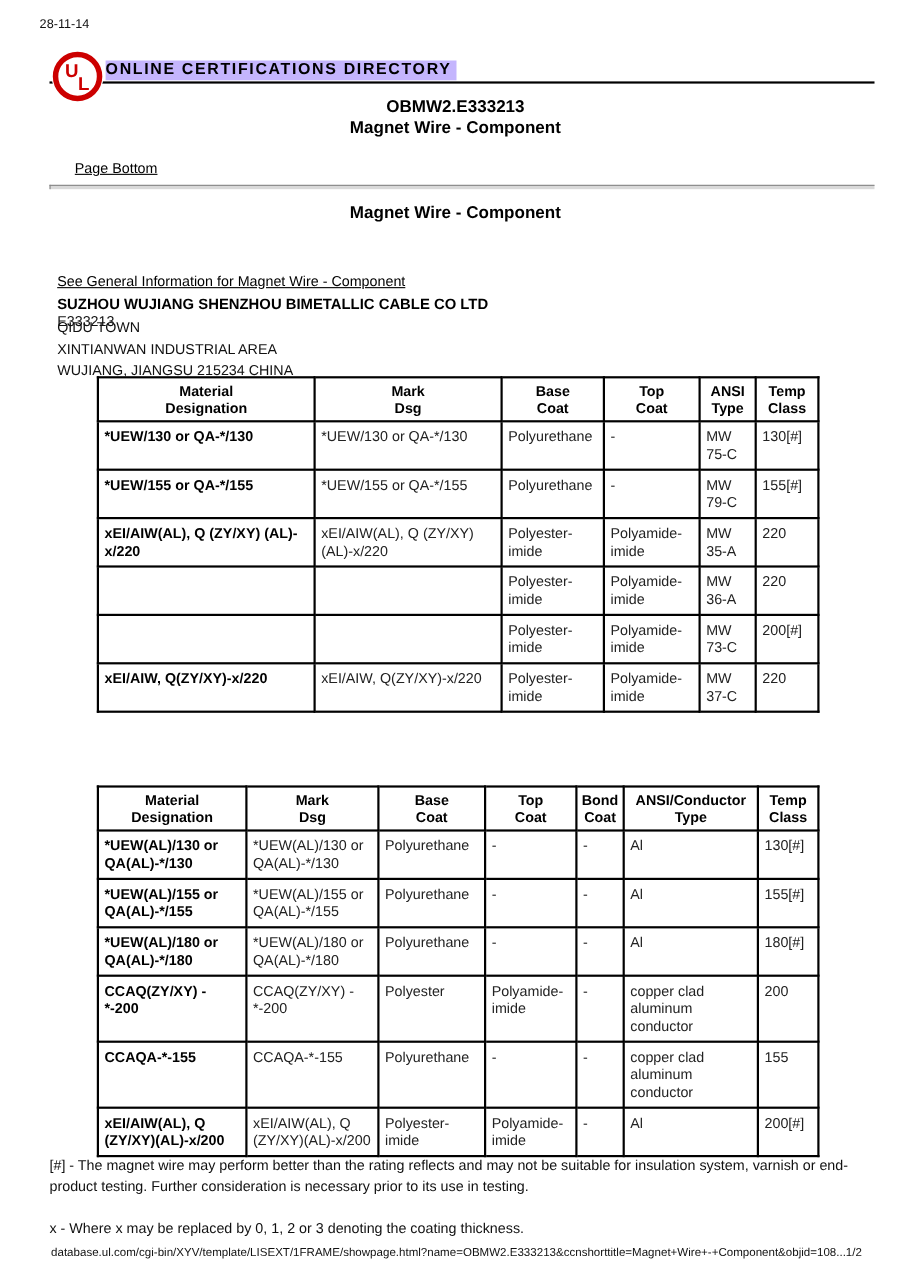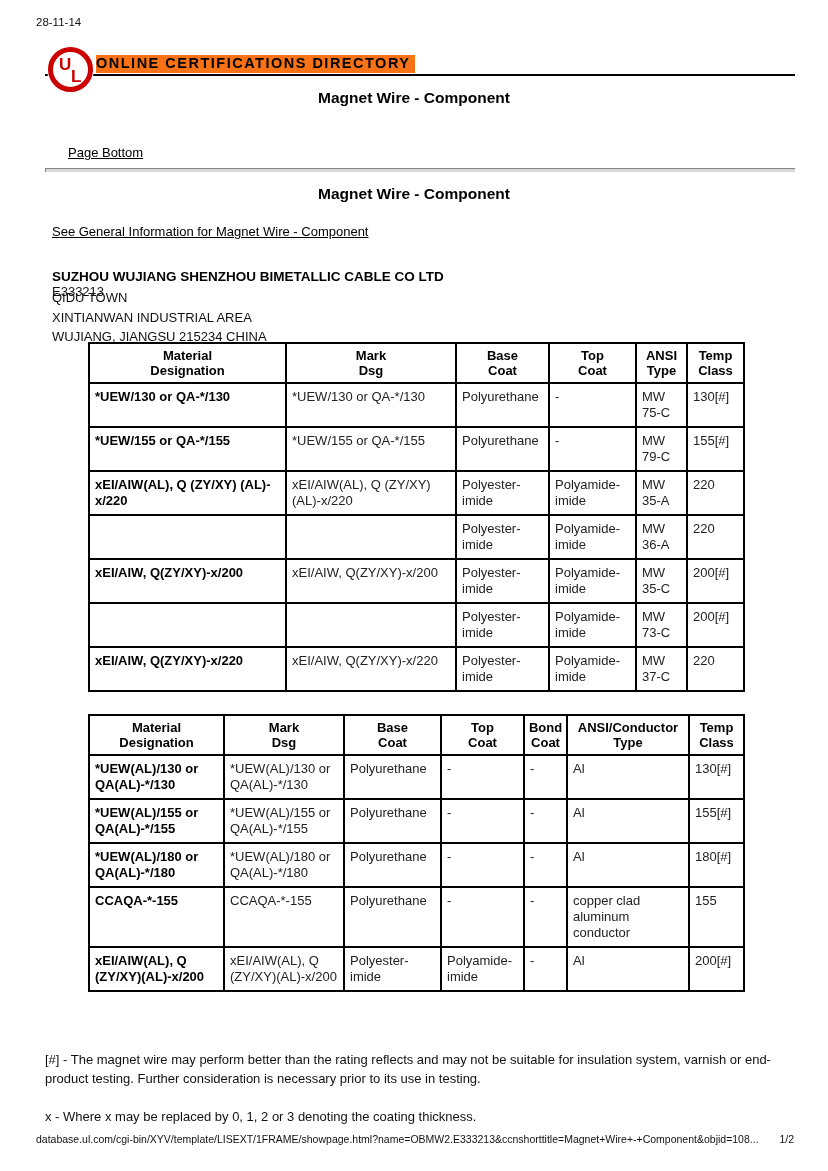--- a/index.html
+++ b/index.html
@@ -15,36 +15,36 @@
   .topbar { top: 16px; left: 36px; width: 756px; display: flex; font-size: 11.5px; color: #111; }
   .topbar .date { width: 120px; text-align: left; }
   .topbar .doctitle { flex: 1; text-align: center; }
   .topbar .spacer { width: 120px; }
 
   
   .brand-rule { top: 74px; left: 45px; width: 750px; height: 2px; background: #000; }
   .brand-logo { top: 46px; left: 47px; width: 47px; height: 47px; background: #fff; border-radius: 50%; }
   .brand-title {
     top: 55px; left: 96px; font-weight: bold; font-size: 14.5px;
-    letter-spacing: 1.5px; color: #000; background: #f97316; padding: 0 4px 2px 0;
+    letter-spacing: 1.5px; color: #000; background: #c4b5fd; padding: 0 4px 2px 0;
   }
 
   .cert-title { top: 88px; left: 0; width: 828px; text-align: center;
     font-weight: bold; font-size: 15.5px; line-height: 19px; color: #000; }
 
   .page-bottom { top: 145px; left: 68px; }
   a.plain-link { color: #000; text-decoration: underline; cursor: pointer; }
 
   .mid-rule { top: 168px; left: 45px; width: 750px; height: 4px;
     background: #d9d9d9; border-top: 1px solid #858585; border-left: 1px solid #858585; }
 
   .section-title { top: 185px; left: 0; width: 828px; text-align: center;
     font-weight: bold; font-size: 15.5px; color: #000; }
 
-  .gen-link { top: 224px; left: 52px; font-size: 13px; }
+  .gen-link { top: 248px; left: 52px; font-size: 13px; }
 
   .company-row { top: 269px; left: 52px; width: 678px; display: flex;
     justify-content: space-between; align-items: baseline; flex-direction: column; }
   .company-name { font-weight: bold; font-size: 13.5px; color: #000; }
   .file-number { font-size: 13px; color: #111; }
   .address { top: 288px; left: 52px; line-height: 19.5px; font-size: 13px; color: #111; }
 
   
   table.mat { border-collapse: collapse; table-layout: fixed; background: #fff;
     border: 1px solid #000; font-size: 13px; }
@@ -55,41 +55,42 @@
   table.mat td:first-child { font-weight: bold; color: #000; }
   table.mat thead tr { height: 39px; padding-left: 43px; }
   table.mat tbody tr { height: 40px; }
   .t1 { top: 342px; left: 88px; }
   .t2 { top: 714px; left: 88px; }
 
   .notes { top: 1050px; left: 45px; width: 748px; line-height: 19px; color: #111; }
   .notes .note2 { margin-top: 19px; }
 
   .footer { top: 1133px; left: 36px; width: 758px; display: flex;
-    justify-content: space-between; font-size: 10.5px; color: #111; }
+    justify-content: center; font-size: 10.5px; color: #111; }
 </style>
 </head>
 <body>
 
 <div class="abs topbar">
   <span class="date">28-11-14</span>
   <span class="spacer"></span>
 </div>
 
 <div class="abs brand-rule"></div>
 <div class="abs brand-logo">
   <svg width="47" height="47" viewBox="0 0 47 47" aria-hidden="true">
     <circle cx="23.5" cy="23.5" r="20" fill="#ffffff" stroke-width="5" stroke="#cc0000"></circle>
     <text x="12" y="24" font-family="Liberation Sans, sans-serif" font-size="17" font-weight="bold" fill="#cc0000">U</text>
     <text x="24" y="36" font-family="Liberation Sans, sans-serif" font-size="17" font-weight="bold" fill="#cc0000">L</text>
   </svg>
 </div>
 <div class="abs brand-title">ONLINE CERTIFICATIONS DIRECTORY</div>
 
 <div class="abs cert-title">
+  <div>OBMW2.E333213</div>
   <div>Magnet Wire - Component</div>
 </div>
 
 <div class="abs page-bottom">
   <a class="plain-link">Page Bottom</a>
 </div>
 
 <div class="abs mid-rule"></div>
 
 <div class="abs section-title">Magnet Wire - Component</div>
@@ -158,28 +159,20 @@
         <td>MW 35-A</td>
         <td>220</td>
       </tr>
       <tr>
         <td></td>
         <td></td>
         <td>Polyester-imide</td>
         <td>Polyamide-imide</td>
         <td>MW 36-A</td>
         <td>220</td>
-      </tr>
-      <tr>
-        <td>xEI/AIW, Q(ZY/XY)-x/200</td>
-        <td>xEI/AIW, Q(ZY/XY)-x/200</td>
-        <td>Polyester-imide</td>
-        <td>Polyamide-imide</td>
-        <td>MW 35-C</td>
-        <td>200[#]</td>
       </tr>
       <tr>
         <td></td>
         <td></td>
         <td>Polyester-imide</td>
         <td>Polyamide-imide</td>
         <td>MW 73-C</td>
         <td>200[#]</td>
       </tr>
       <tr>
@@ -243,20 +236,29 @@
       <tr>
         <td>*UEW(AL)/180 or QA(AL)-*/180</td>
         <td>*UEW(AL)/180 or QA(AL)-*/180</td>
         <td>Polyurethane</td>
         <td>-</td>
         <td>-</td>
         <td>Al</td>
         <td>180[#]</td>
       </tr>
       <tr>
+        <td>CCAQ(ZY/XY) - *-200</td>
+        <td>CCAQ(ZY/XY) - *-200</td>
+        <td>Polyester</td>
+        <td>Polyamide-imide</td>
+        <td>-</td>
+        <td>copper clad aluminum conductor</td>
+        <td>200</td>
+      </tr>
+      <tr>
         <td>CCAQA-*-155</td>
         <td>CCAQA-*-155</td>
         <td>Polyurethane</td>
         <td>-</td>
         <td>-</td>
         <td>copper clad aluminum conductor</td>
         <td>155</td>
       </tr>
       <tr>
         <td>xEI/AIW(AL), Q (ZY/XY)(AL)-x/200</td>

